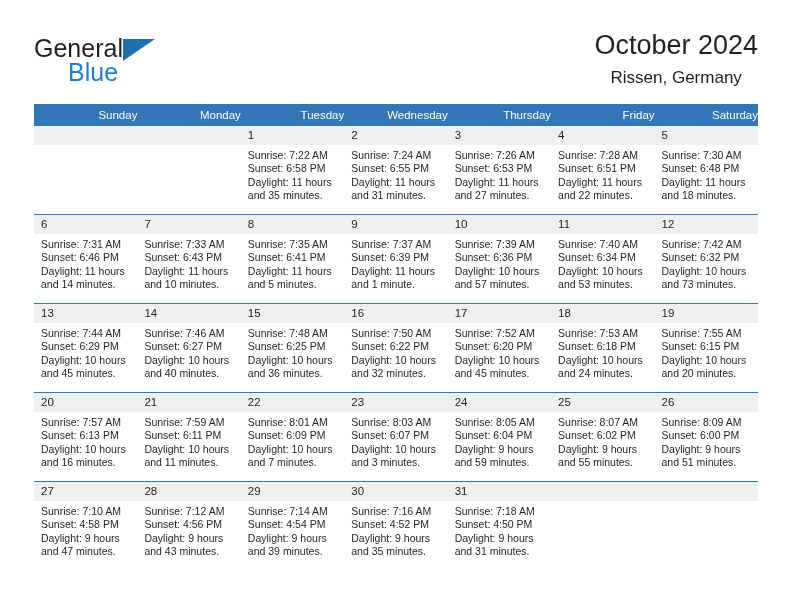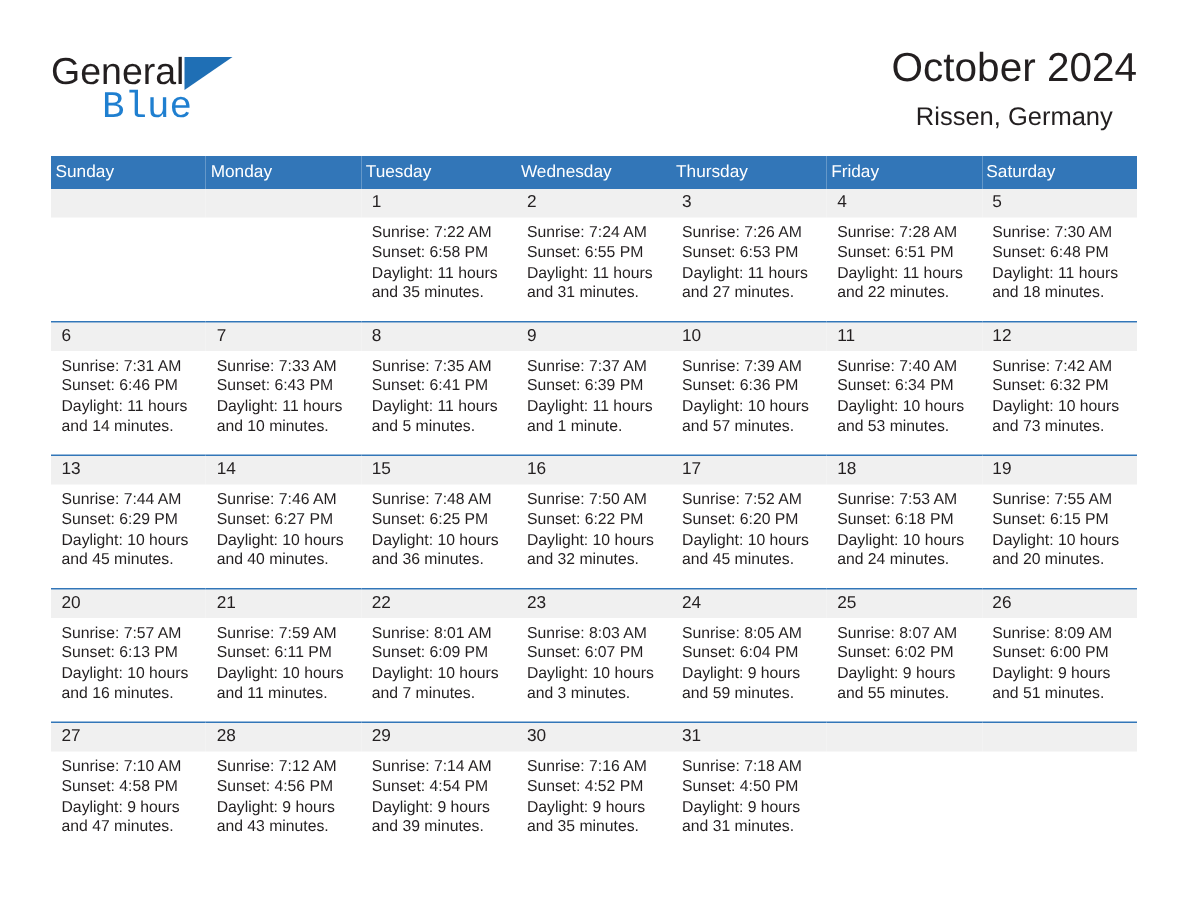--- a/index.html
+++ b/index.html
@@ -53,21 +53,20 @@
     vertical-align: -4px;
     margin-left: 0px;
   }
   .logo-blue {
     display: block;
     font-size: 25px;
     color: #1f7fd0;
     line-height: 24px;
     margin-top: -2px;
     margin-left: 34px;
-    font-family: Liberation Mono, monospace;
   }
 
   .title-block {
     position: absolute;
     right: 0;
     top: 0;
     text-align: center;
   }
   .cal-title {
     font-size: 27px;
@@ -93,21 +92,21 @@
   table.cal {
     border-collapse: collapse;
     width: 724px;
     table-layout: fixed;
   }
   table.cal th {
     background: #3276b8;
     color: #ffffff;
     font-size: 11.5px;
     font-weight: normal;
-    text-align: left;
+    text-align: right;
     padding: 5px 0 5px 3px;
     height: 11px;
     border: none;
     vertical-align: middle;
   }
   td.day {
     vertical-align: top;
     padding: 0;
     border: none;
     border-top: 1px solid #3276b8;

